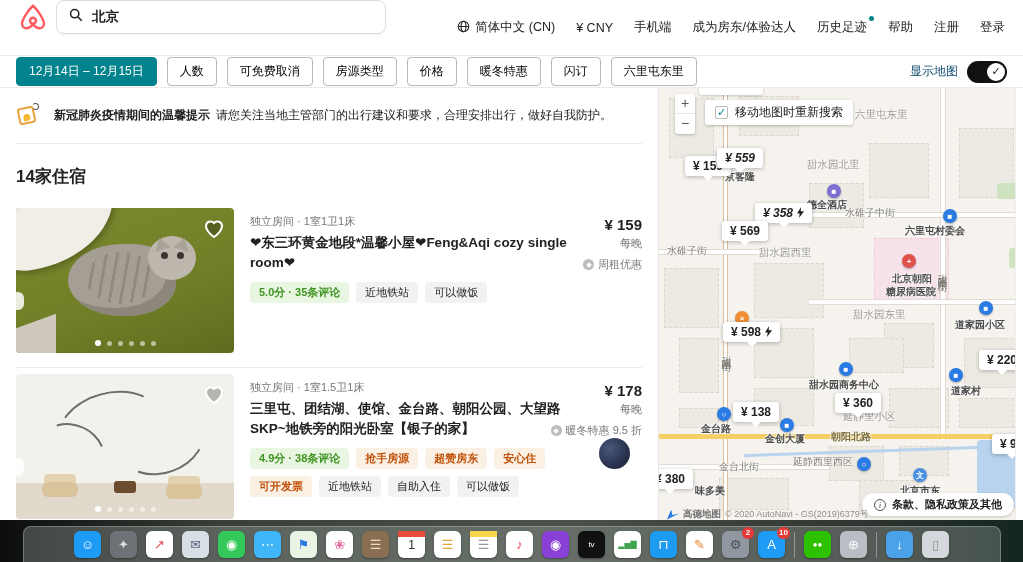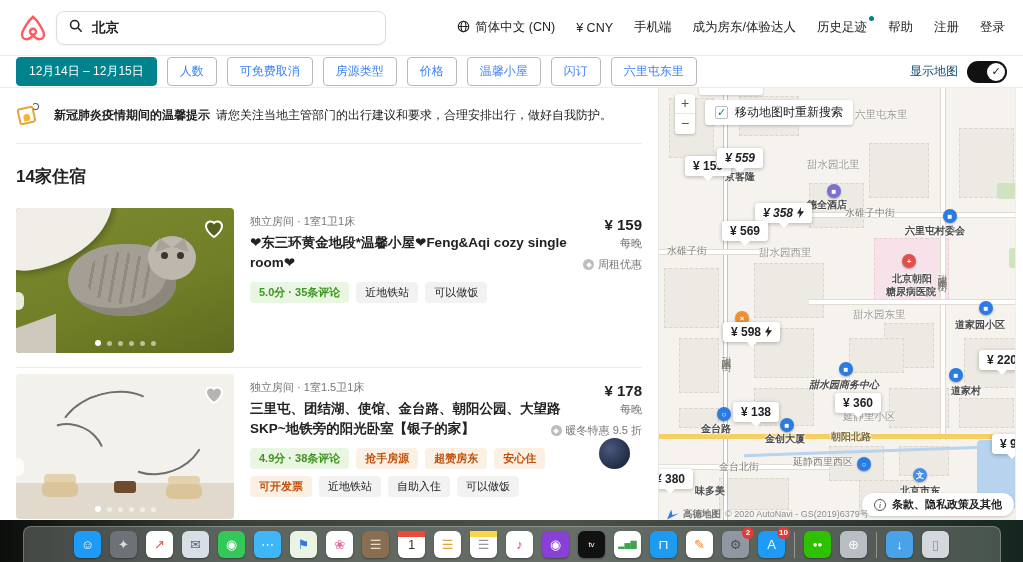--- a/index.html
+++ b/index.html
@@ -1,31 +1,31 @@
 <!DOCTYPE html>
 <html><head>
 <meta charset="utf-8">
 <style>
   *{margin:0;padding:0;box-sizing:border-box;font-family:"Liberation Sans","DejaVu Sans",sans-serif}
   html,body{width:1023px;height:562px;overflow:hidden;background:#1c1f1c}
   .screen{position:relative;width:1023px;height:562px}
   .page{position:absolute;top:0;left:0;width:1023px;height:520px;background:#fff}
 
   
-  .topnav{position:relative;height:56px;border-bottom:1px solid #ebebeb;display:flex;align-items:center;padding:0 18px;background:#fff}
+  .topnav{position:relative;height:56px;border-bottom:1px solid #ebebeb;display:flex;padding:0 18px;background:#fff}
   .logo{width:30px;height:34px;flex:0 0 auto;margin-right:8px}
   .searchbox{width:330px;height:34px;border:1px solid #ddd;border-radius:8px;box-shadow:0 1px 2px rgba(0,0,0,.06);display:flex;align-items:center;padding:0 12px;gap:9px}
   .searchbox .q{font-size:13.5px;font-weight:bold;color:#222}
   .navlinks{margin-left:auto;display:flex;align-items:center;gap:21px}
   .navlink{font-size:12.5px;color:#222;cursor:pointer;display:flex;align-items:center;gap:5px;white-space:nowrap;position:relative}
   .navlink .dot{position:absolute;top:-3px;right:-7px;width:5px;height:5px;border-radius:50%;background:#00848a}
 
   
   .filterbar{height:32px;display:flex;align-items:center;gap:10px;padding:0 16px;border-bottom:1px solid #ebebeb;background:#fff}
-  .chip{font-size:12px;color:#3b82f6;border:1px solid #b9b9b9;border-radius:4px;padding:5px 12px;background:#fff;cursor:pointer;white-space:nowrap}
+  .chip{font-size:12px;color:#000000;border:1px solid #b9b9b9;border-radius:4px;padding:5px 12px;background:#fff;cursor:pointer;white-space:nowrap}
   .chip.active{background:#00838d;border-color:#00838d;color:#fff}
   .maptoggle{margin-left:auto;display:flex;align-items:center;gap:9px}
   .maptoggle .lbl{font-size:12px;color:#0c4a6e}
   .toggle{width:40px;height:22px;border-radius:11px;background:#111;position:relative;cursor:pointer}
   .toggle .knob{position:absolute;right:2px;top:2px;width:18px;height:18px;border-radius:50%;background:#fff;display:flex;align-items:center;justify-content:center;font-size:11px;color:#111}
 
   
   .listpanel{position:absolute;left:0;top:88px;width:658px;height:432px;background:#fff;padding:0 16px;overflow:hidden}
   .notice{display:flex;align-items:center;gap:14px;padding:15px 0 16px 0;border-bottom:1px solid #ebebeb}
   .notice-ic{width:24px;height:24px;flex:0 0 auto;position:relative}
@@ -184,21 +184,21 @@
           </div>
     </div>
   </div>
 
   <div class="filterbar">
     <div class="chip active">12月14日 – 12月15日</div>
     <div class="chip">人数</div>
     <div class="chip">可免费取消</div>
     <div class="chip">房源类型</div>
     <div class="chip">价格</div>
-    <div class="chip">温馨小屋</div>
+    <div class="chip">暖冬特惠</div>
     <div class="chip">闪订</div>
     <div class="chip">六里屯东里</div>
     <div class="maptoggle">
       <span class="lbl">显示地图</span>
       <div class="toggle">
         <div class="knob">✓</div>
       </div>
     </div>
   </div>
 
@@ -360,21 +360,21 @@
           <div class="mlabel poi" style="left: 246px; top: 136px;">六里屯村委会</div>
           <div class="mlabel street" style="left: 8px; top: 156px; text-align: center;">水碓子街</div>
           <div class="mlabel area" style="left: 100px; top: 158px;">甜水园西里</div>
           <div class="mlabel poi" style="left: 233px; top: 184px;">北京朝阳</div>
           <div class="mlabel poi" style="left: 227px; top: 197px;">糖尿病医院</div>
           <div class="mlabel area" style="left: 194px; top: 220px;">甜水园东里</div>
           <div class="mlabel street v" style="left: 276px; top: 178px;">甜水园东街</div>
           <div class="mlabel street v" style="left: 60px; top: 260px;">甜水园街</div>
           <div class="mlabel poi" style="left: 296px; top: 230px;">道家园小区</div>
           <div class="mlabel poi" style="left: 292px; top: 296px;">道家村</div>
-          <div class="mlabel poi" style="left: 150px; top: 290px; font-style: italic;">甜水园商务中心</div>
+          <div class="mlabel poi" style="left: 150px; top: 290px;">甜水园商务中心</div>
           <div class="mlabel area" style="left: 184px; top: 322px;">延静里小区</div>
           <div class="mlabel roadname" style="left: 172px; top: 342px;">朝阳北路</div>
           <div class="mlabel poi" style="left: 42px; top: 334px;">金台路</div>
           <div class="mlabel poi" style="left: 106px; top: 344px;">金创大厦</div>
           <div class="mlabel street" style="left: 60px; top: 372px;">金台北街</div>
           <div class="mlabel street" style="left: 134px; top: 367px;">延静西里西区</div>
           <div class="mlabel poi" style="left: 241px; top: 396px; text-align: right;">北京市东</div>
           <div class="mlabel poi" style="left: 36px; top: 396px;">味多美</div>
           <div class="mpoi" style="left: 168px; top: 96px; background: rgb(125, 111, 208);">■</div>
           <div class="mpoi" style="left: 284px; top: 121px; background: rgb(43, 123, 228);">■</div>

